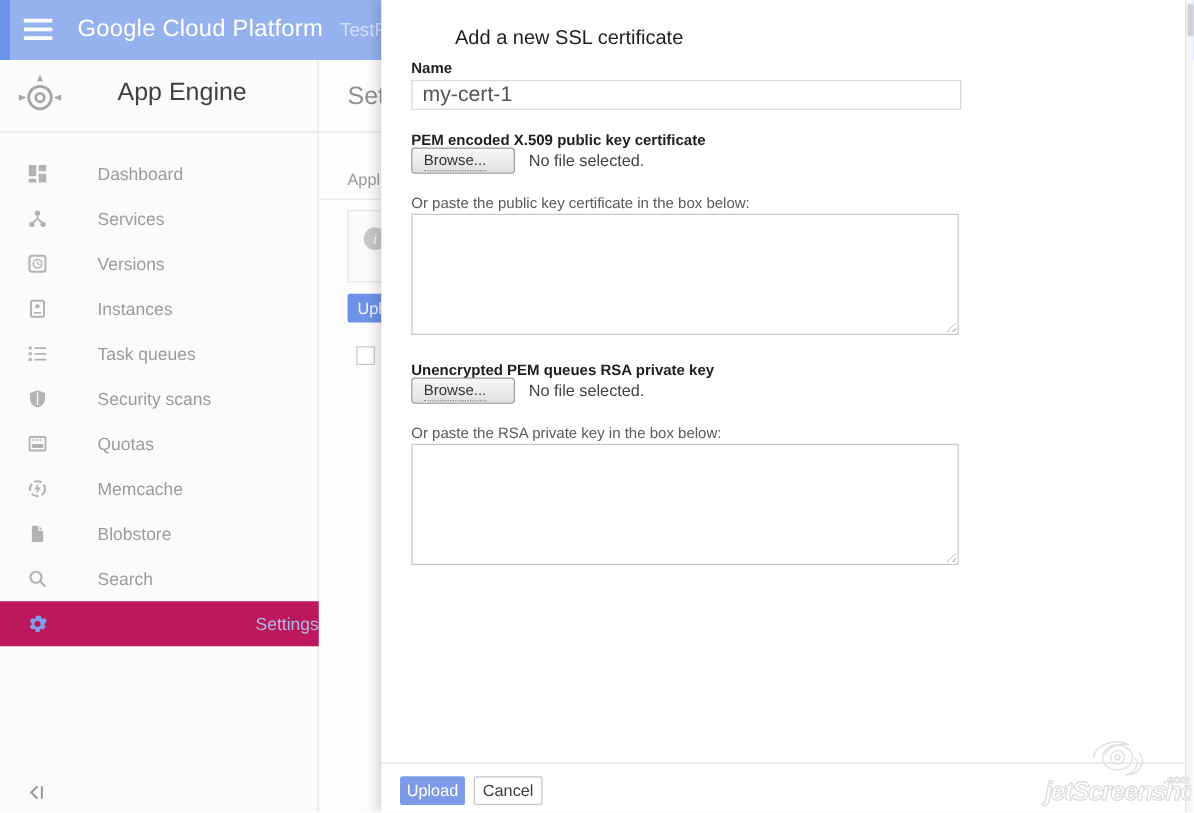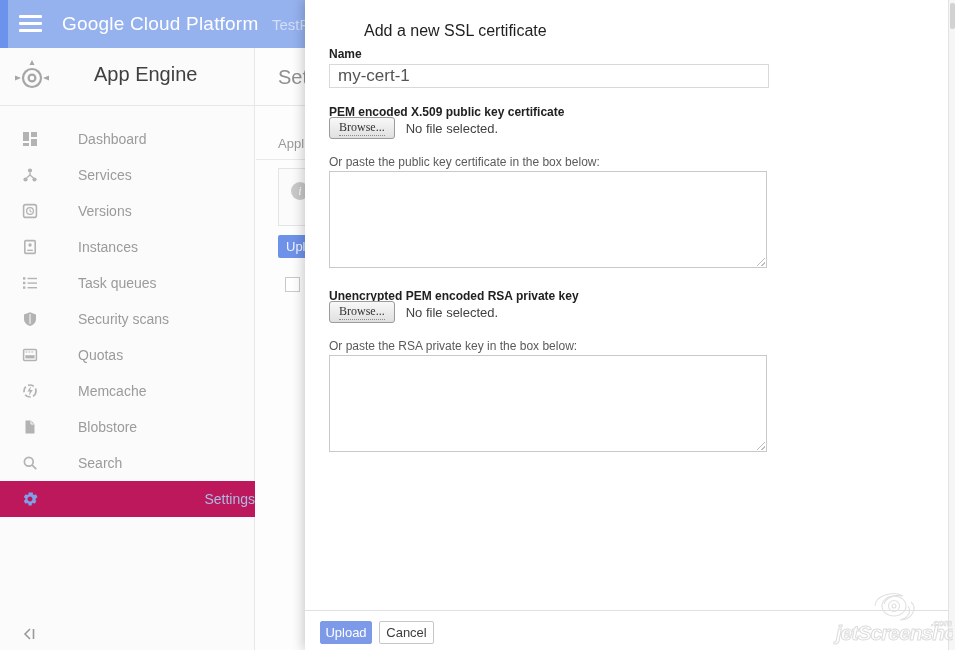--- a/index.html
+++ b/index.html
@@ -48,21 +48,21 @@
   
   .panel { position:absolute; left:305px; top:0; width:643px; height:650px; background:#ffffff; z-index:10;
            box-shadow:-3px 0 10px rgba(0,0,0,.18); }
   .panel-title { position:absolute; left:24px; top:22px; font-size:16px; color:#1f1f1f;margin-left:35px; }
   .lbl-bold { position:absolute; font-size:12px; font-weight:bold; color:#212121; white-space:nowrap; }
   .lbl-reg  { position:absolute; font-size:12px; color:#5a5a5a; white-space:nowrap; }
   .name-input { position:absolute; left:24px; top:64px; width:440px; height:24px; border:1px solid #d9d9d9; background:#fff;
                 font-size:17px; color:#545454; padding:0 8px; font-family:"Liberation Sans", sans-serif; outline:none; }
   .browse-row { position:absolute; left:24px; height:20px; display:flex; align-items:center; }
   .browse-btn { font-size:12px; color:#333; background:linear-gradient(#f8f8f8,#e0e0e0); border:1px solid #9b9b9b;
-                border-radius:3px; padding:2px 9px 3px 9px; cursor:pointer; font-family:Liberation Serif, serif; }
+                border-radius:3px; padding:2px 22px 3px 9px; cursor:pointer; font-family:Liberation Sans, sans-serif; }
   .browse-btn span { border-bottom:1px dotted #8c8c8c; padding-bottom:1px; }
   .file-status { margin-left:11px; font-size:13px; color:#424242; white-space:nowrap; }
   .ta-wrap { position:absolute; left:24px; width:438px; height:97px; }
   .ta-wrap textarea { position:absolute; left:0; top:0; width:100%; height:100%; border:1px solid #c9c9c9; resize:none;
                       background:#fff; outline:none; font-family:"DejaVu Sans Mono", monospace; font-size:12px; }
   .ta-grip { position:absolute; right:2px; bottom:2px; width:9px; height:9px; pointer-events:none;
              background:repeating-linear-gradient(-45deg, transparent, transparent 2px, #bdbdbd 2px, #bdbdbd 3px);
              clip-path:polygon(100% 0, 100% 100%, 0 100%); }
   .panel-footer-divider { position:absolute; left:0; top:610px; width:643px; height:1px; background:#e0e0e0; }
   .btn { position:absolute; top:621px; height:23px; border-radius:2px; font-size:13px; line-height:21px; text-align:center;
@@ -269,21 +269,21 @@
       <button class="browse-btn"><span>Browse...</span></button>
       <span class="file-status">No file selected.</span>
     </div>
 
     <div class="lbl-reg" style="left:24px; top:155px;">Or paste the public key certificate in the box below:</div>
     <div class="ta-wrap" style="top:171px;">
       <textarea style=""></textarea>
       <div class="ta-grip"></div>
     </div>
 
-    <div class="lbl-bold" style="left:24px; top:289px;">Unencrypted PEM encoded RSA private key</div>
+    <div class="lbl-bold" style="left:24px; top:289px;">Unencrypted PEM queues RSA private key</div>
     <div class="browse-row" style="top:302px;">
       <button class="browse-btn"><span>Browse...</span></button>
       <span class="file-status">No file selected.</span>
     </div>
 
     <div class="lbl-reg" style="left:24px; top:339px;">Or paste the RSA private key in the box below:</div>
     <div class="ta-wrap" style="top:355px;">
       <textarea style=""></textarea>
       <div class="ta-grip"></div>
     </div>

